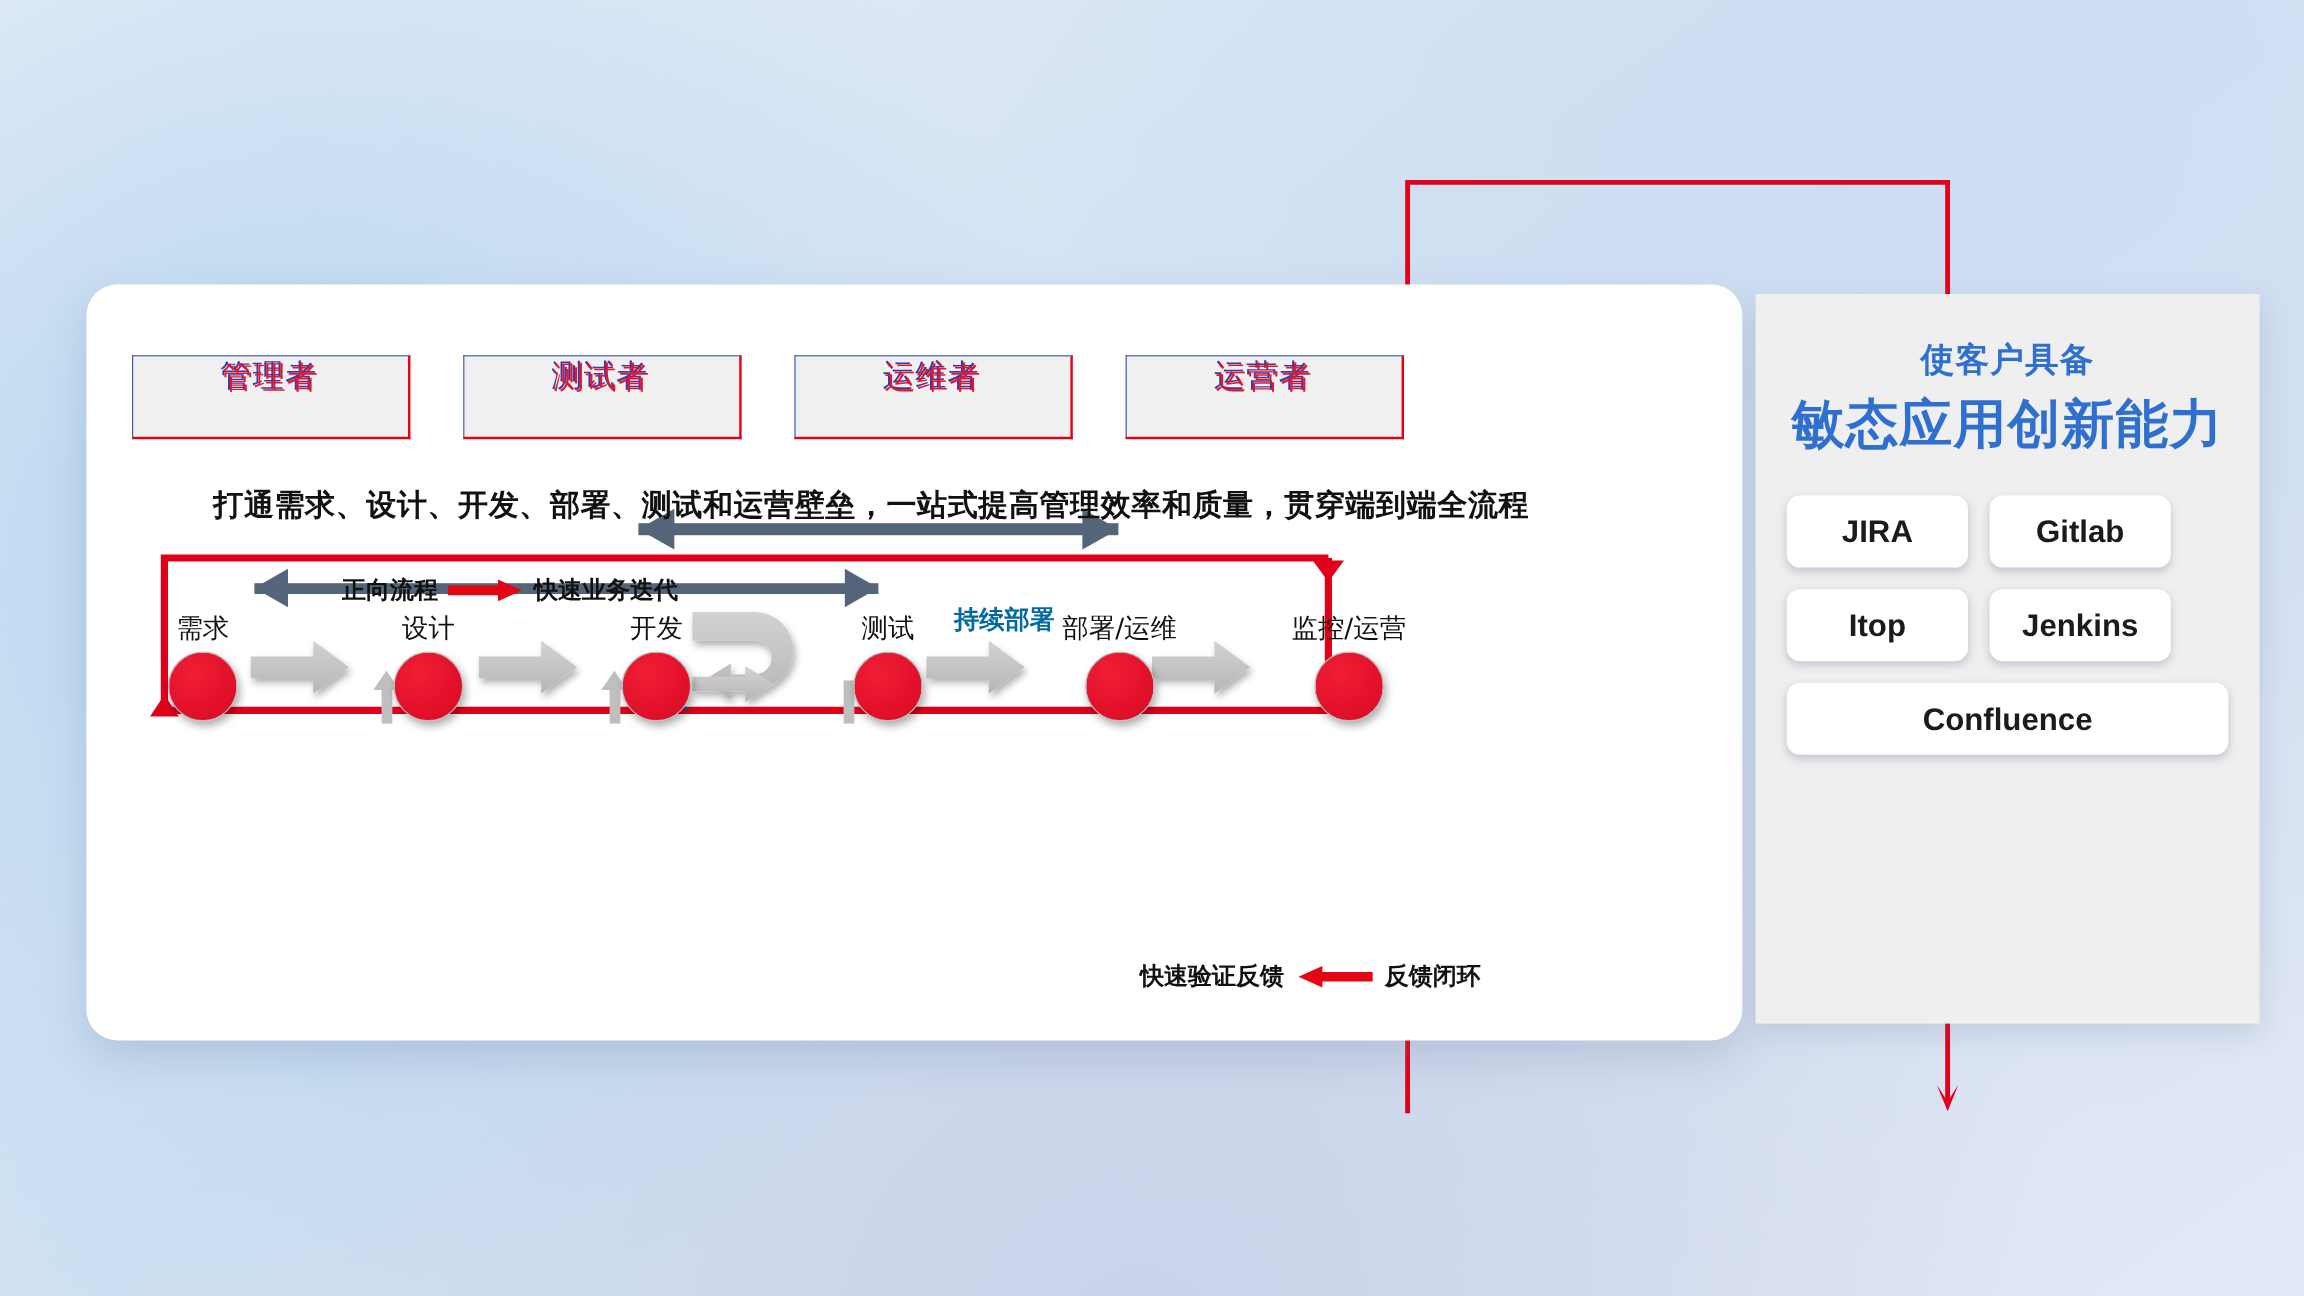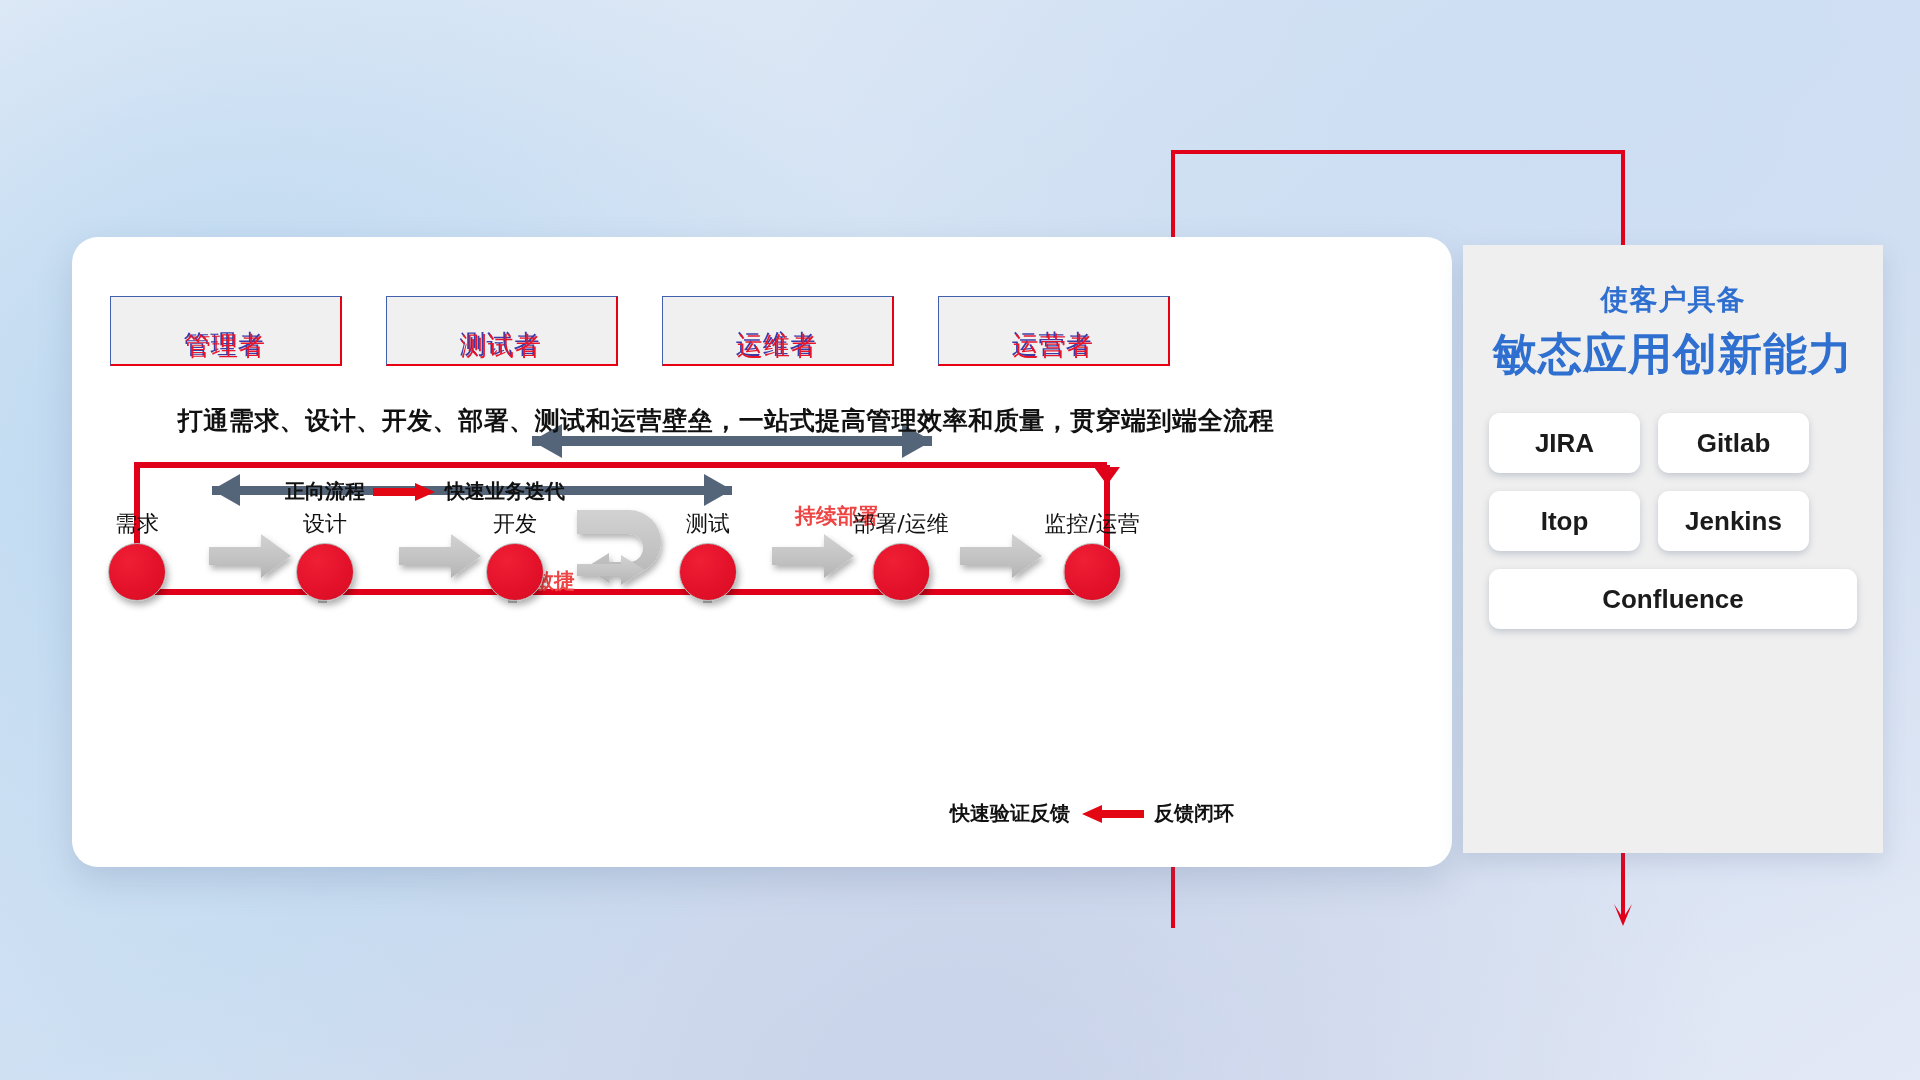--- a/index.html
+++ b/index.html
@@ -24,21 +24,21 @@
     box-shadow:0 14px 34px rgba(90,115,150,0.22);
     z-index:3;
   }
 
   
   #role-row { position:absolute; left:110px; top:296px; display:flex; gap:44px; z-index:5; }
   .role-box {
     width:232px; height:70px; background:#f0f0f0;
     border-top:1.6px solid #4260ad; border-left:1.6px solid #4260ad;
     border-right:2px solid #e60012; border-bottom:2.4px solid #e60012;
-    display:flex; align-items:flex-end; justify-content:center;
+    display:flex; align-items:flex-start; justify-content:center;
   }
   .role-label {
     font-size:26px; color:#e8142a; letter-spacing:1px;
     text-shadow:-1.6px -1.6px 0 #3b3ba8;
     font-family:"DejaVu Sans","Liberation Sans",sans-serif;
   }
 
   
   #desc {
     position:absolute; left:0; right:0; top:404px; text-align:center;
@@ -54,32 +54,32 @@
   #legend-feedback {
     position:absolute; left:950px; top:800px; display:flex; align-items:center; gap:10px; z-index:6;
   }
   .legend-text {
     font-size:20px; font-weight:bold; color:#111; white-space:nowrap;
     font-family:"DejaVu Sans","Liberation Sans",sans-serif;
   }
 
   
   .band-label {
-    position:absolute; font-size:21px; font-weight:bold; color:#ef4444; z-index:6;
+    position:absolute; font-size:21px; font-weight:bold; color:#0369a1; z-index:6;
     font-family:Liberation Sans, sans-serif;
   }
   #label-cd   { left:795px; top:502px; }
   #label-agile{ left:533px; top:567px; }
 
   
   #flow-svg { position:absolute; left:72px; top:237px; width:1380px; height:630px; z-index:4; }
 
   
   #nodes { position:absolute; left:72px; top:237px; width:1380px; height:630px; z-index:6; }
-  .node { position:absolute; transform:translateX(-50%); text-align:center; }
+  .node { position:absolute; transform:translateX(-50%); text-align:center;margin-left:32px; }
   .node-label {
     font-size:22px; color:#111; white-space:nowrap; margin-bottom:4px;
     font-family:"DejaVu Sans","Liberation Sans",sans-serif;
   }
   .node-dot {
     width:58px; height:58px; border-radius:50%;
     background:radial-gradient(circle at 36% 30%,#ef1f35 0%,#e4112a 55%,#d40d23 100%);
     border:1.5px solid #b9b9b9;
     box-shadow:2px 4px 7px rgba(0,0,0,0.33);
     margin:0 auto;

